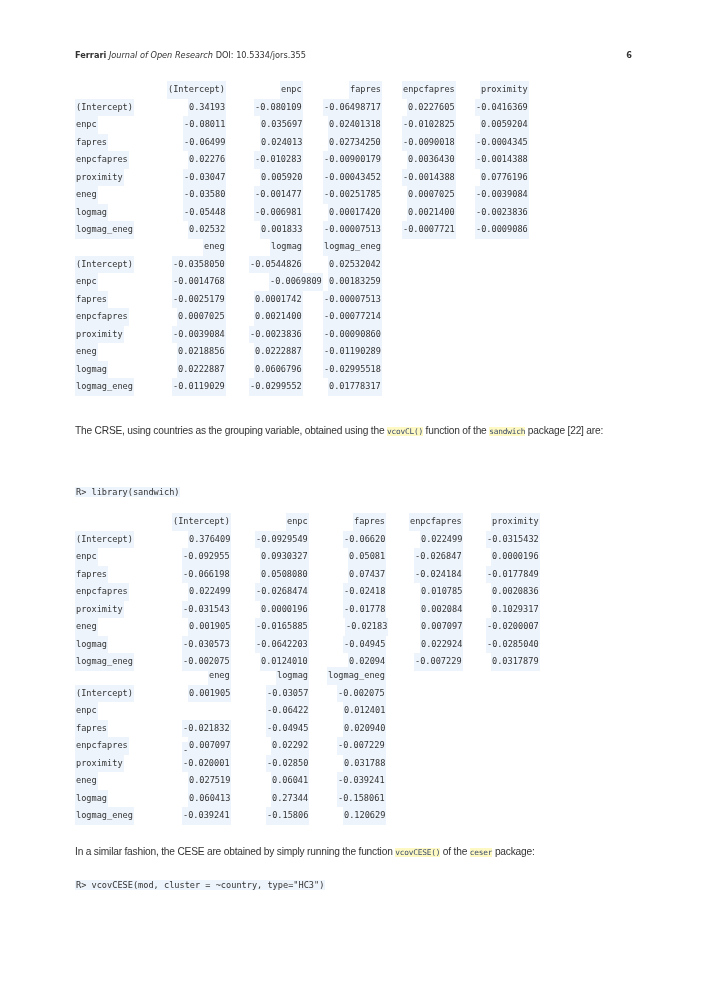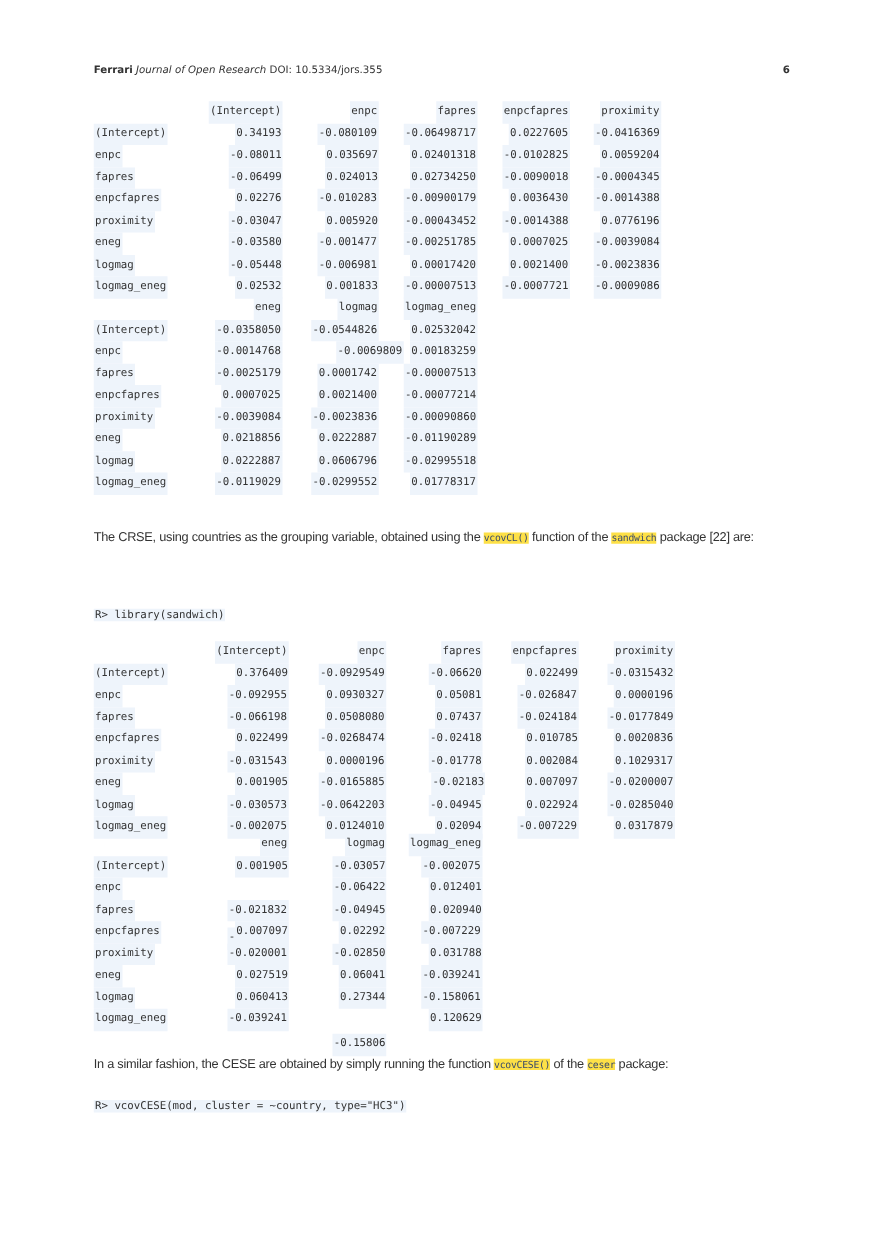--- a/index.html
+++ b/index.html
@@ -8,21 +8,21 @@
   .header .author { font-weight: bold; }
   .header .journal { font-style: italic; }
   .header .page-num { position: absolute; right: 0; top: 0; font-weight: bold; }
   .mono { font-family: "DejaVu Sans Mono", monospace; font-size: 8.6px; color: #333; }
   .matrix { position: absolute; left: 75px; }
   .mrow { height: 17.5px; line-height: 17.5px; position: relative; white-space: nowrap; }
   .mrow span { position: absolute; top: 0; }
   .hl { background: #eef4fb; padding: 0 1px; }
   .rl { left: 0; }
   .prose { position: absolute; left: 75px; width: 560px; font-family: "Liberation Sans", sans-serif; font-size: 10.2px; line-height: 17px; color: #333; letter-spacing: -0.2px; }
-  .prose .code { font-family: "DejaVu Sans Mono", monospace; font-size: 7.8px; background: #fde047; color: #3a4a6a; }
+  .prose .code { font-family: "DejaVu Sans Mono", monospace; font-size: 7.8px; background: #fef9c3; color: #3a4a6a; }
   .codeblock { position: absolute; left: 75px; }
   .codeblock div { height: 17px; line-height: 17px; }
 </style>
 </head>
 <body>
 
 <div class="header">
   <span class="author">Ferrari</span>
   <span class="journal">Journal of Open Research</span>
   <span>DOI: 10.5334/jors.355</span>
@@ -283,21 +283,21 @@
     </div>
     <div class="mrow">
       <span class="hl rl">logmag</span>
       <span class="hl" style="left: 113px;">0.060413</span>
       <span class="hl" style="left: 196px;">0.27344</span>
       <span class="hl" style="left: 262px;">-0.158061</span>
     </div>
     <div class="mrow">
       <span class="hl rl">logmag_eneg</span>
       <span class="hl" style="left: 107px;">-0.039241</span>
-      <span class="hl" style="left: 191px; margin-top: 20px;">-0.15806</span>
+      <span class="hl" style="left: 191px;">-0.15806</span>
       <span class="hl" style="left: 268px;">0.120629</span>
     </div>
   </div>
 
 <div class="prose" style="top:843px;">
   <span>In a similar fashion, the CESE are obtained by simply running the function </span><span class="code">vcovCESE()</span><span> of the </span><span class="code">ceser</span><span> package:</span>
 </div>
 
 <div class="codeblock mono" style="top:877px;">
   <div><span class="hl">R&gt; vcovCESE(mod, cluster = ~country, type="HC3")</span></div>

